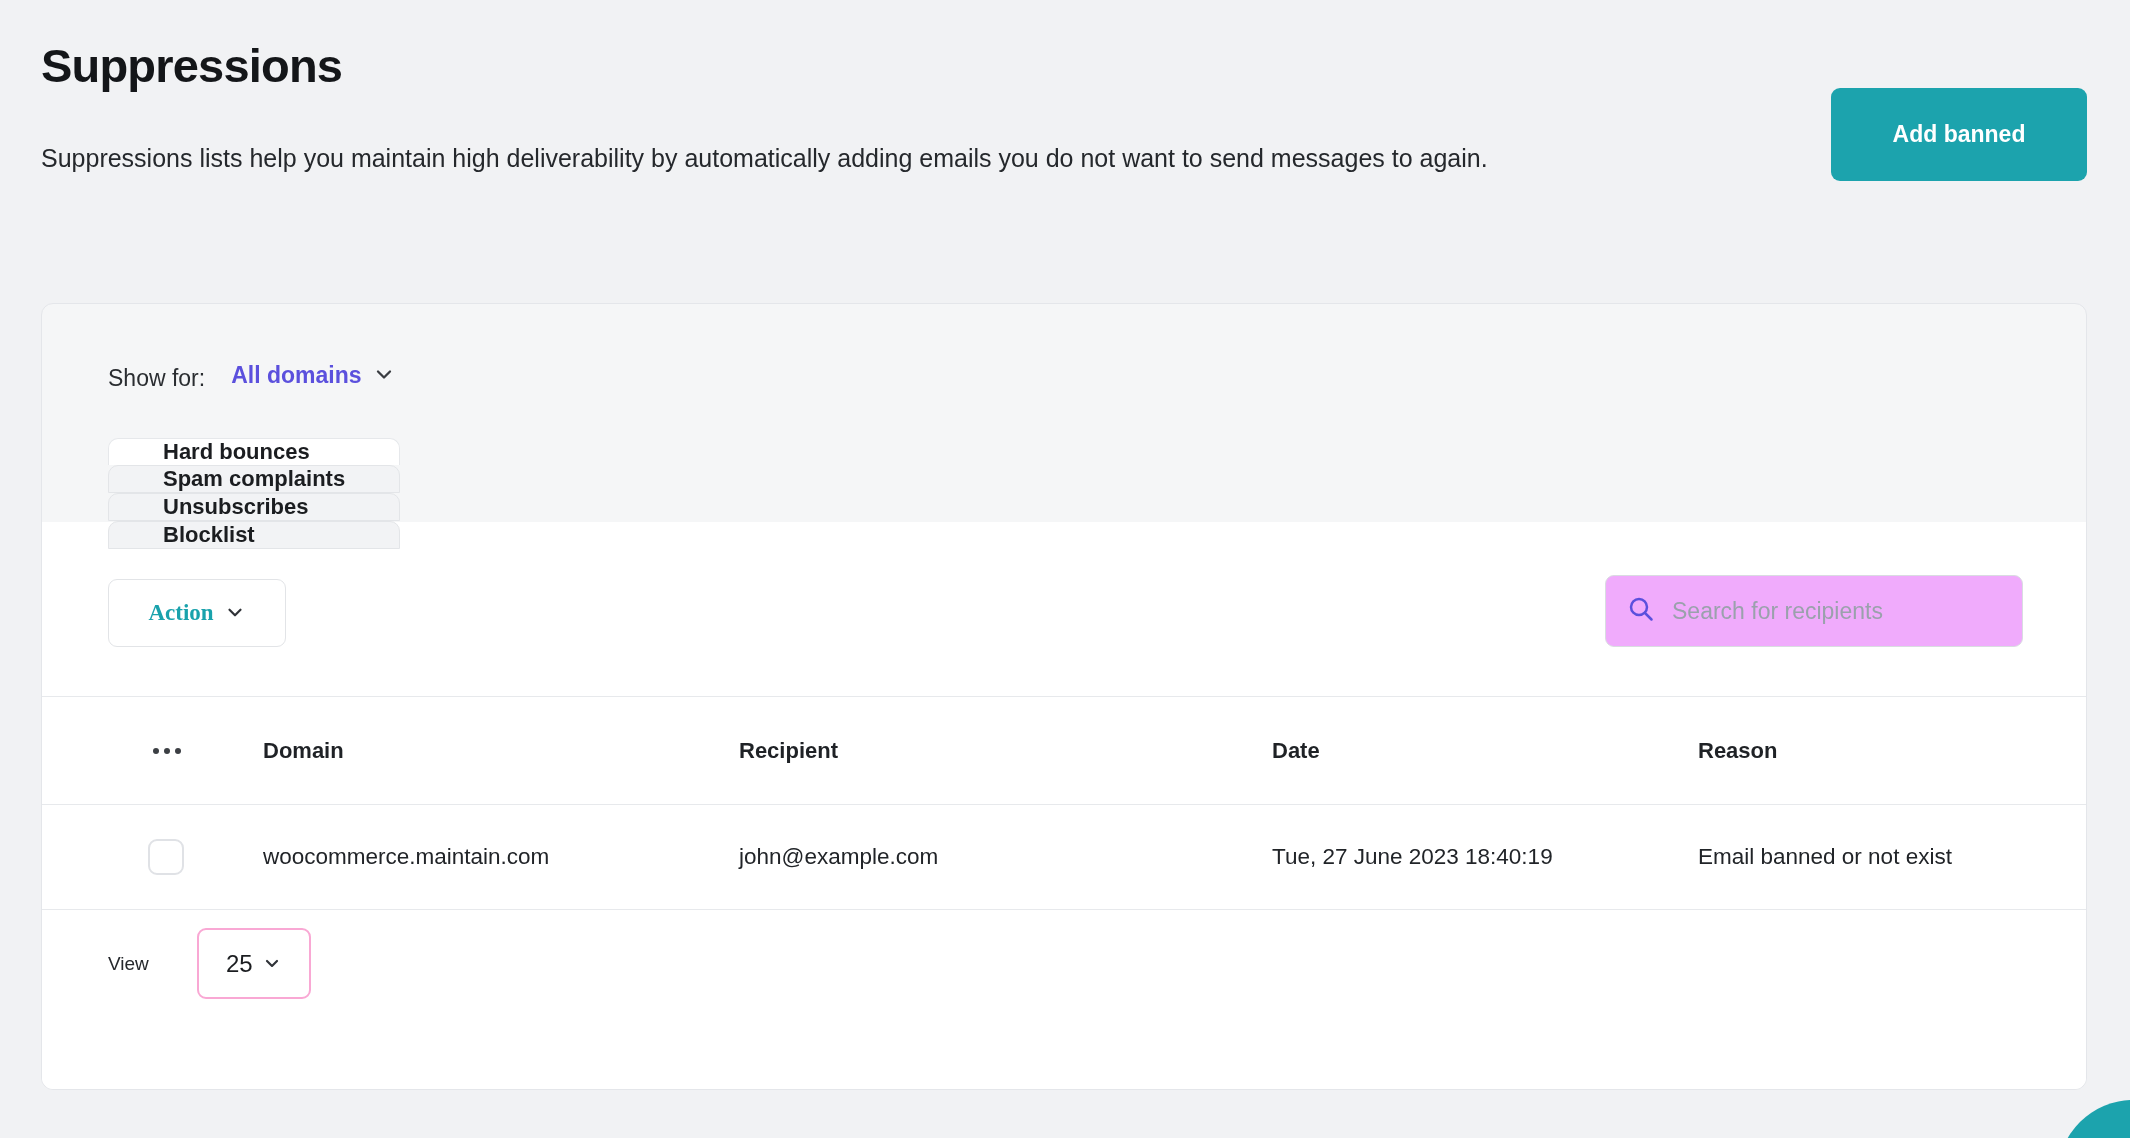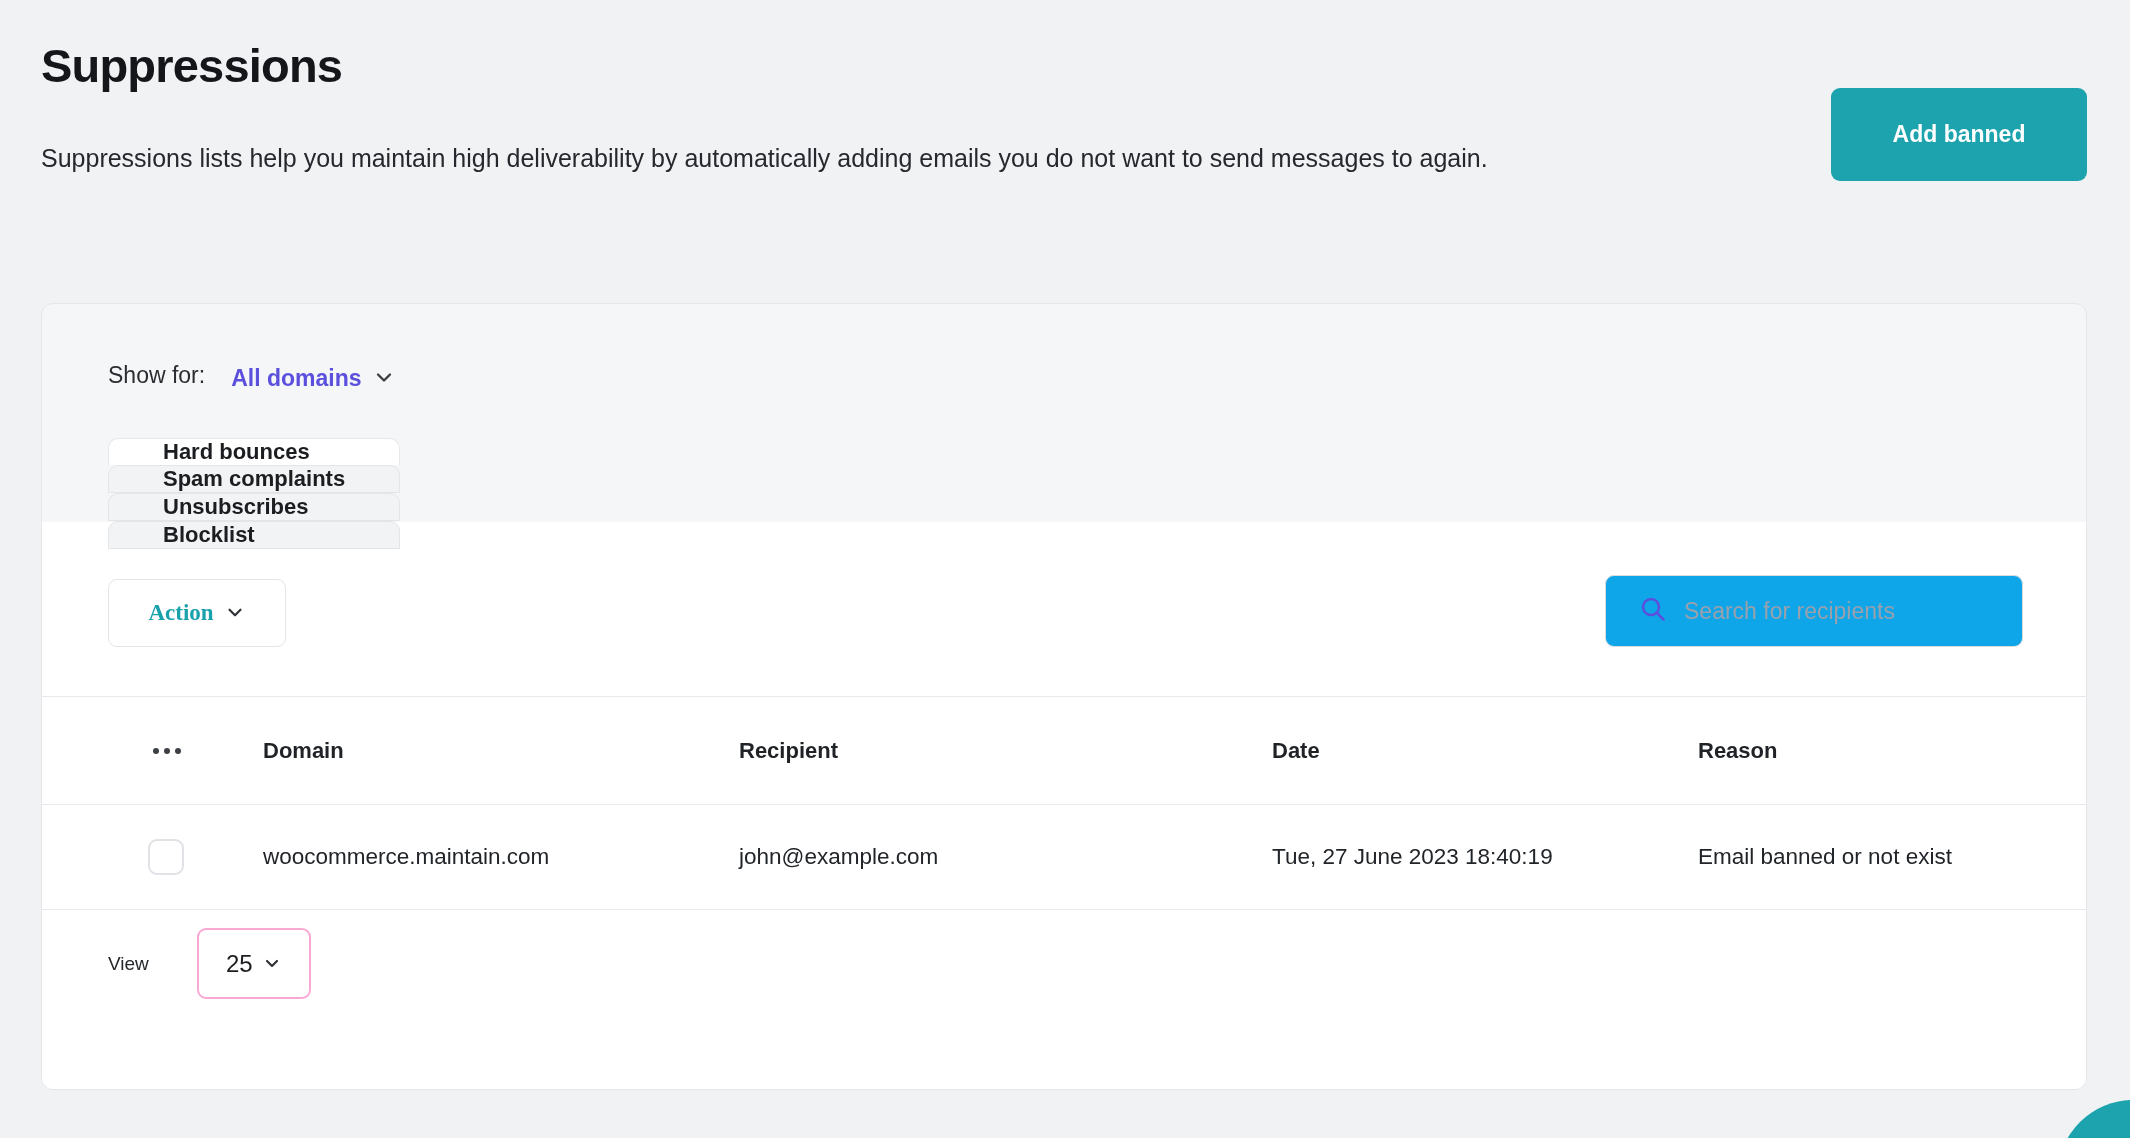--- a/index.html
+++ b/index.html
@@ -34,22 +34,22 @@
 
   
   .card {
     position: absolute; left: 41px; top: 303px;
     width: 2046px; height: 787px;
     background: #f5f6f7;
     border: 1px solid #e4e6ea; border-radius: 12px;
   }
 
   .filter-row {
-    position: absolute; left: 66px; top: 58px; height: 44px;
-    display: flex; align-items: flex-start;
+    position: absolute; left: 66px; top: 44px; height: 44px;
+    display: flex; align-items: flex-end;
   }
   .filter-label { font-size: 23px; color: #2a2d31; }
   .domain-select {
     margin-left: 26px; background: none; border: none; cursor: pointer;
     display: flex; align-items: center; gap: 10px;
     font-family: inherit; font-size: 23px; font-weight: 700; color: #5b50dd;
   }
   .domain-select .chev { color: #3a3d42; margin-top: 3px; }
 
   
@@ -79,22 +79,22 @@
     position: absolute; left: 66px; top: 57px; width: 178px; height: 68px;
     background: #ffffff; border: 1px solid #e2e4e7; border-radius: 9px;
     display: flex; align-items: center; justify-content: center; gap: 10px;
     font-family: Liberation Serif, serif; font-size: 23px; font-weight: 600; color: #19a2ac;
     cursor: pointer;
   }
   .action-btn .chev { color: #303338; margin-top: 3px; }
 
   .search-box {
     position: absolute; left: 1563px; top: 53px; width: 418px; height: 72px;
-    background: #0ea5e9; border: 1px solid #d9dce1; border-radius: 9px;
-    display: flex; align-items: center; padding: 0 18px 0 32px;
+    background: #f0abfc; border: 1px solid #d9dce1; border-radius: 9px;
+    display: flex; align-items: center; padding: 0 18px 0 20px;
   }
   .search-box svg { flex: 0 0 auto; }
   .search-box input {
     flex: 1; min-width: 0; margin-left: 16px;
     border: none; outline: none; background: transparent;
     font-family: inherit; font-size: 23px; color: #212428;
   }
   .search-box input::placeholder { color: #9aa1ac; }
 
   

